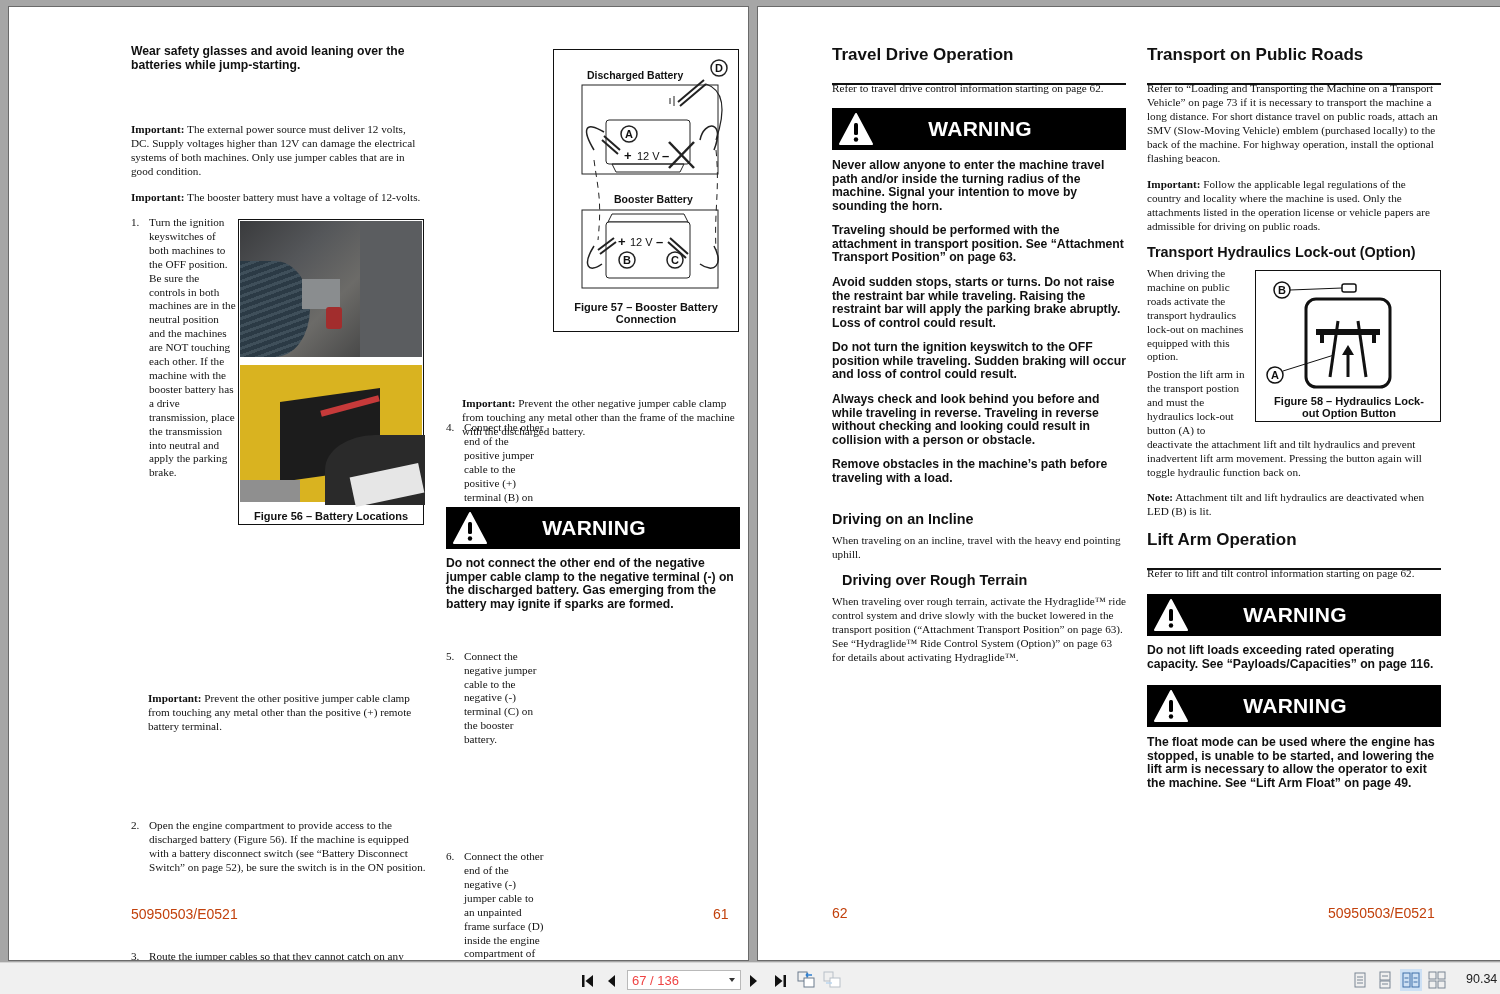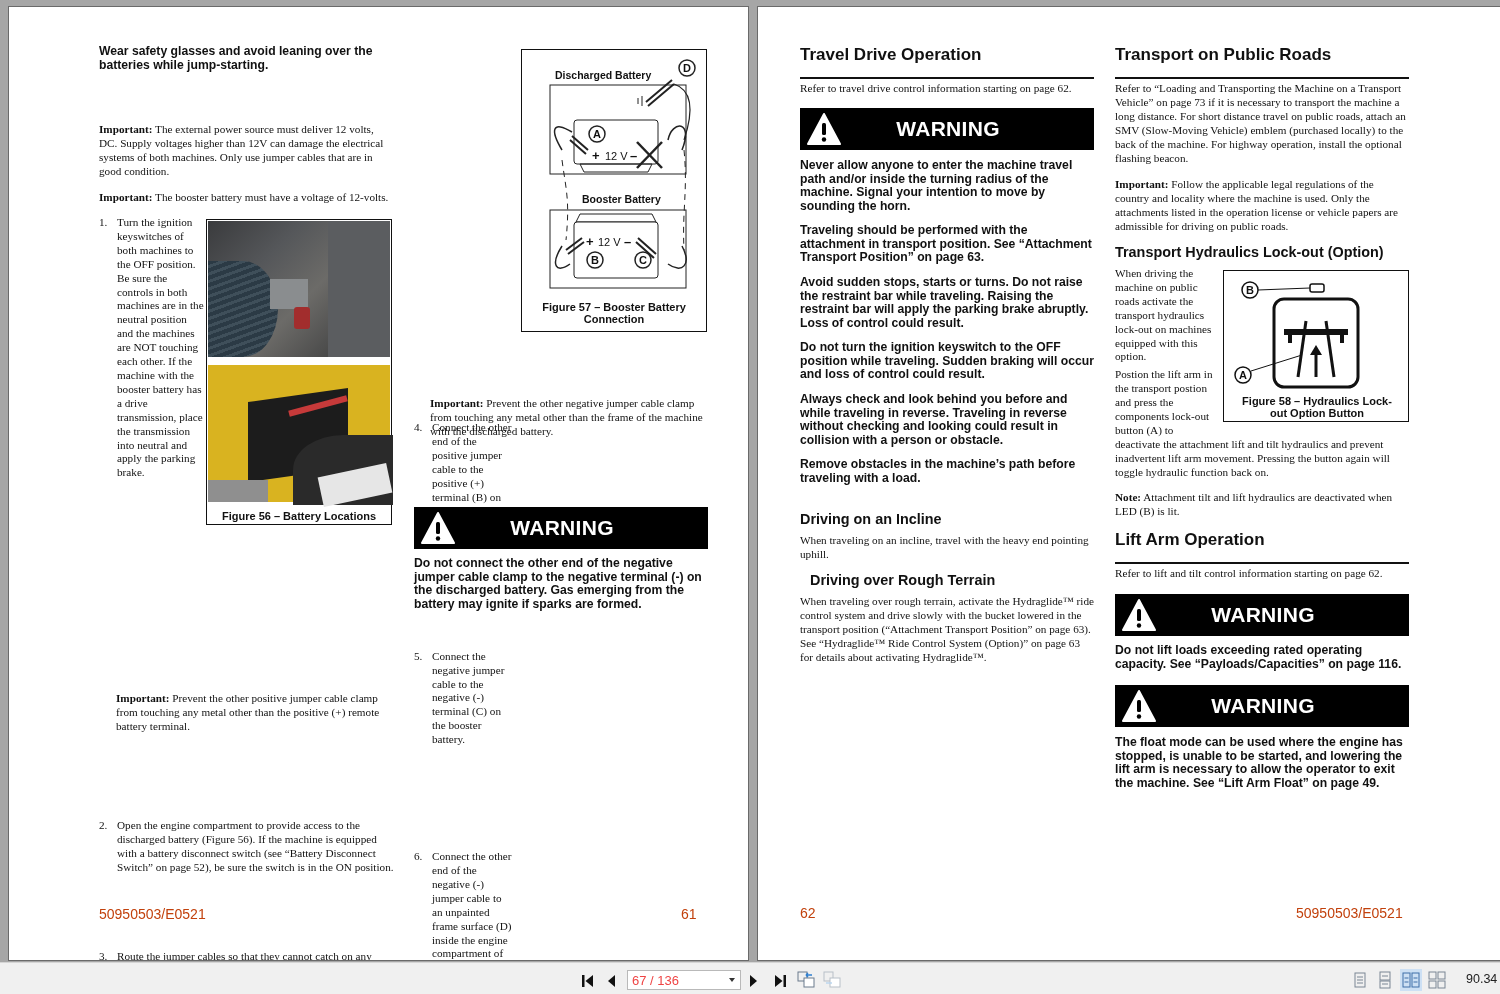--- a/index.html
+++ b/index.html
@@ -4,28 +4,28 @@
 <style>
   * { box-sizing: border-box; margin: 0; padding: 0; }
   html, body { width: 1500px; height: 994px; overflow: hidden; background: #a6a6a6; }
   body { position: relative; font-family: "Liberation Serif", serif; color: #111; }
 
   .viewer { position: absolute; left: 0; top: 0; width: 1500px; height: 962px; background: #a6a6a6; }
   .page { position: absolute; top: 6px; background: #fff; border: 1px solid #6a6a6a; overflow: hidden; }
   .page-left { left: 8px; width: 741px; height: 955px; }
   .page-right { left: 757px; width: 743px; height: 955px; border-right: none; }
 
-  .abs { position: absolute; }
+  .abs { position: absolute; margin-left: 32px; }
   .sans { font-family: "Liberation Sans", sans-serif; }
   .bold-sans { font-family: "Liberation Sans", sans-serif; font-weight: bold; font-size: 12.2px; line-height: 13.6px; color: #111; }
   .serif-body { font-family: "Liberation Serif", serif; font-size: 11.2px; line-height: 13.9px; color: #111; }
   .ital { }
   .ital b { font-weight: bold; }
 
-  .h2 { font-family: "Liberation Sans", sans-serif; font-weight: bold; font-size: 17px; color: #111; border-bottom: 2px solid #111; padding-bottom: 12px; }
+  .h2 { font-family: "Liberation Sans", sans-serif; font-weight: bold; font-size: 17px; color: #111; border-bottom: 2px solid #111; padding-bottom: 18px; }
   .h3 { font-family: "Liberation Sans", sans-serif; font-weight: bold; font-size: 14.4px; color: #111; }
 
   .warn-bar { background: #000; color: #fff; display: flex; align-items: center; height: 42px; }
   .warn-bar .tri { width: 36px; height: 36px; margin-left: 6px; flex: none; }
   .warn-bar .wtxt { flex: 1; text-align: center; font-family: "Liberation Sans", sans-serif; font-weight: bold; font-size: 21px; letter-spacing: 0.3px; padding-right: 40px; }
   .step { position: relative; padding-left: 18px; }
   .step .num { position: absolute; left: 0; top: 0; }
 
   .fig-box { border: 1px solid #111; background: #fff; }
   .fig-caption { font-family: "Liberation Sans", sans-serif; font-weight: bold; font-size: 11px; line-height: 12px; text-align: center; color: #111; }
@@ -207,21 +207,21 @@
 
     <div class="abs h2" style="left:357px; top:38px; width:294px;">Transport on Public Roads</div>
     <div class="abs serif-body" style="left:357px; top:75px; width:294px;">Refer to “Loading and Transporting the Machine on a Transport Vehicle” on page 73 if it is necessary to transport the machine a long distance. For short distance travel on public roads, attach an SMV (Slow-Moving Vehicle) emblem (purchased locally) to the back of the machine. For highway operation, install the optional flashing beacon.</div>
     <div class="abs serif-body ital" style="left:357px; top:171px; width:294px;">
       <b>Important:</b><span> Follow the applicable legal regulations of the country and locality where the machine is used. Only the attachments listed in the operation license or vehicle papers are admissible for driving on public roads.</span>
     </div>
 
     <div class="abs h3" style="left:357px; top:237px;">Transport Hydraulics Lock-out (Option)</div>
 
     <div class="abs serif-body" style="left:357px; top:260px; width:100px;">When driving the machine on public roads activate the transport hydraulics lock-out on machines equipped with this option.</div>
-    <div class="abs serif-body" style="left:357px; top:361px; width:100px;">Postion the lift arm in the transport postion and press the components lock-out button (A) to</div>
+    <div class="abs serif-body" style="left:357px; top:361px; width:100px;">Postion the lift arm in the transport postion and must the hydraulics lock-out button (A) to</div>
     <div class="abs serif-body" style="left:357px; top:431px; width:294px;">deactivate the attachment lift and tilt hydraulics and prevent inadvertent lift arm movement. Pressing the button again will toggle hydraulic function back on.</div>
     <div class="abs serif-body ital" style="left:357px; top:484px; width:294px;">
       <b>Note:</b><span> Attachment tilt and lift hydraulics are deactivated when LED (B) is lit.</span>
     </div>
 
     <div class="abs fig-box" style="left:465px; top:263px; width:186px; height:152px;">
       <svg width="184" height="124" viewBox="0 0 184 124" style="position:absolute; left:0; top:0;">
         <circle cx="26" cy="19" r="8" fill="#fff" stroke="#111" stroke-width="1.5"></circle>
         <text x="26" y="23" text-anchor="middle" font-family="Liberation Sans, sans-serif" font-weight="bold" font-size="11" fill="#111">B</text>
         <line x1="34" y1="19" x2="86" y2="17" stroke="#111"></line>

